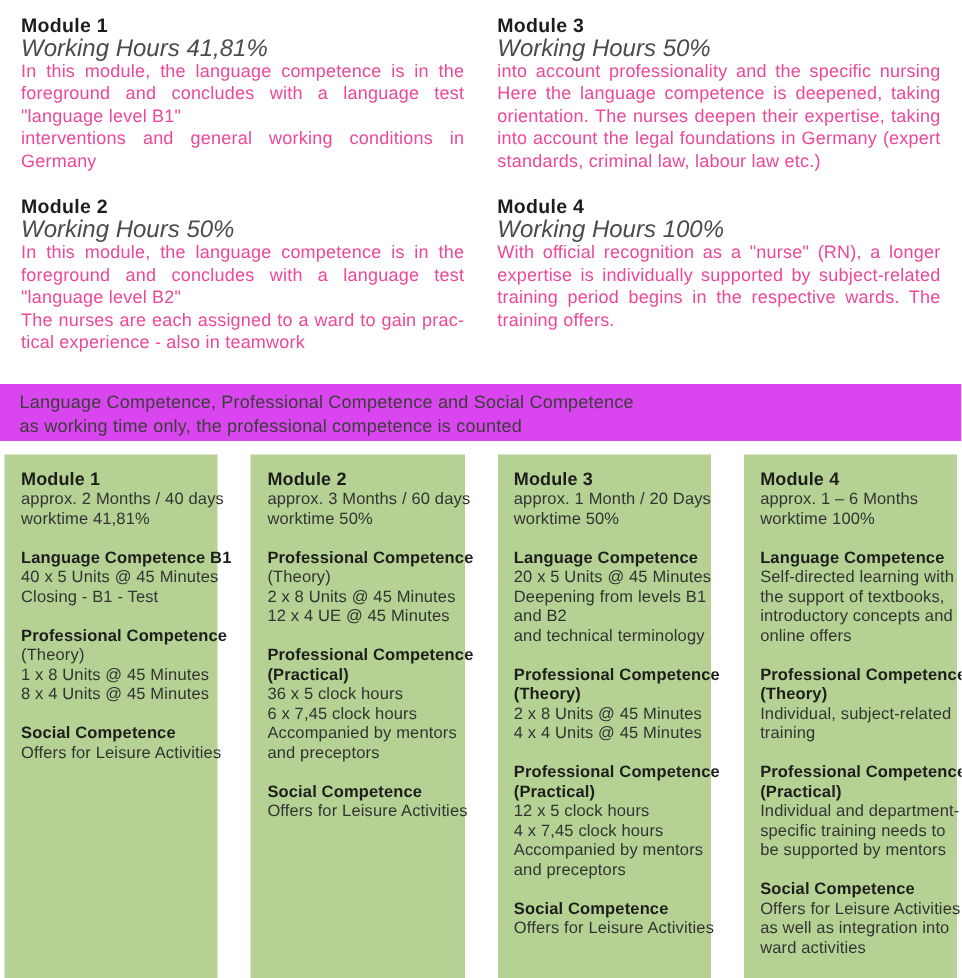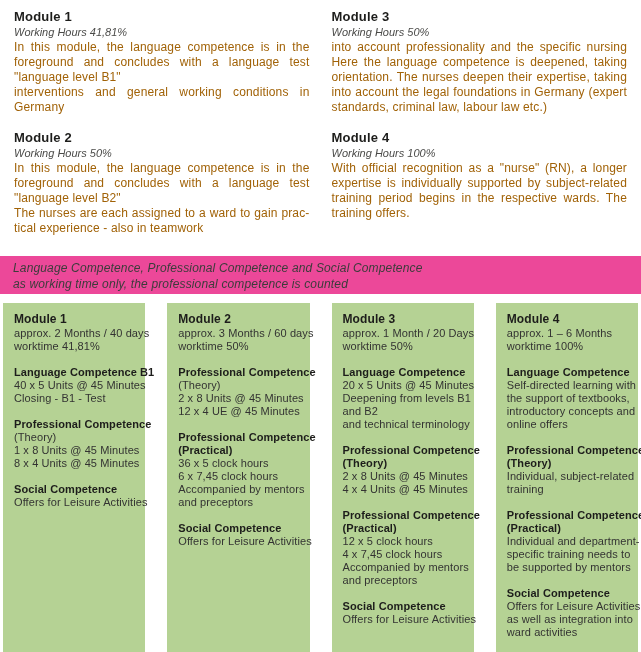--- a/index.html
+++ b/index.html
@@ -15,25 +15,25 @@
     padding: 8px 14px 0 14px;
     height: 256px; box-sizing: border-box;
   }
   .intro-col { flex: 1; min-width: 0; }
   .module-block + .module-block { margin-top: 14px; }
   .module-title {
     font-weight: bold; font-size: 13px; line-height: 17px;
     color: #1d1d1b; letter-spacing: 0.2px;
   }
   .module-subtitle {
-    font-style: italic; font-size: 11px; line-height: 15px;
+    font-style: italic; font-size: 16px; line-height: 15px;
     color: #4b4b49;
   }
   .iline {
-    font-size: 12px; line-height: 15px; color: #a16207;
+    font-size: 12px; line-height: 15px; color: #ec4899;
     letter-spacing: 0.15px; white-space: nowrap;
   }
   .iline.j {
     white-space: normal;
     text-align: justify; text-align-last: justify;
   }
   
   .banner {
     height: 38px; box-sizing: border-box;
     padding: 4px 14px 0 13px;
@@ -107,21 +107,21 @@
         <div class="module-paragraph">
           <div class="iline j">With official recognition as a "nurse" (RN), a longer</div>
           <div class="iline j">expertise is individually supported by subject-related</div>
           <div class="iline j">training period begins in the respective wards. The</div>
           <div class="iline">training offers.</div>
         </div>
       </div>
     </div>
   </div>
 
-<div class="banner" id="banner" style="background: #ec4899; font-style: italic;">
+<div class="banner" id="banner" style="background: #d946ef;">
   <div class="banner-line">Language Competence, Professional Competence and Social Competence</div>
   <div class="banner-line">as working time only, the professional competence is counted</div>
 </div>
 
 <div class="cards" id="cards">
     <div class="card" style="background: rgb(181, 210, 148);">
       <div class="card-section">
         <div class="card-line b card-title">Module 1</div>
         <div class="card-line">approx. 2 Months / 40 days</div>
         <div class="card-line">worktime 41,81%</div>

